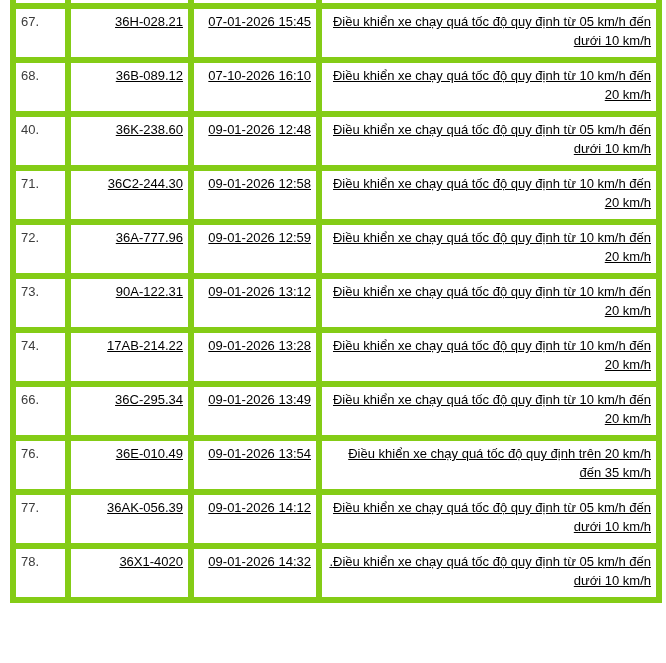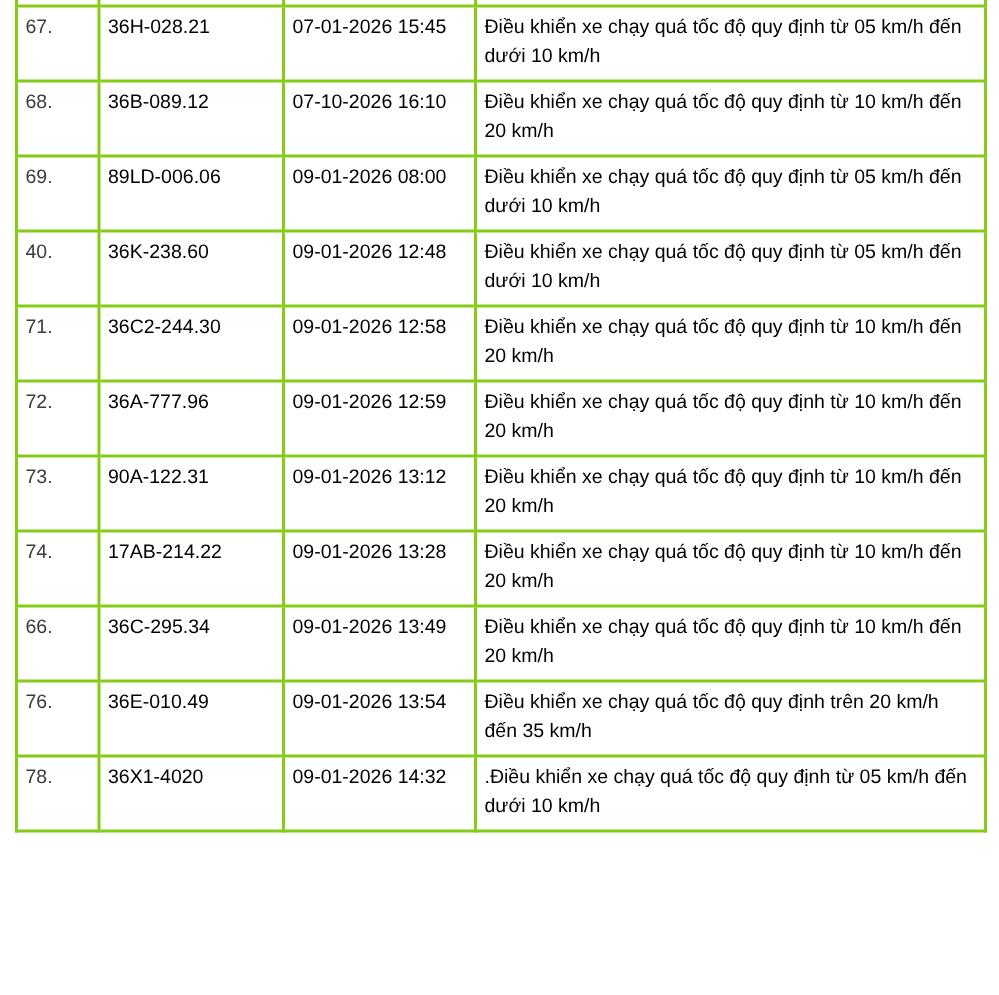--- a/index.html
+++ b/index.html
@@ -17,21 +17,21 @@
   .table-wrap {
     margin-left: 10px;
     margin-top: 0;
   }
   table.violations {
     border-collapse: collapse;
     table-layout: fixed;
     width: 646px;
   }
   table.violations td {
-    border: 2px solid #84cc16;
+    border: 6px solid #84cc16;
     vertical-align: top;
     background: #ffffff;
     font-size: 13px;
     line-height: 1.45;
     padding: 4px 5px 0 5px;
     overflow: hidden;
     word-wrap: break-word;
   }
   
   tr.partial-top td {
@@ -44,21 +44,22 @@
   }
   td.col-index {
     text-align: left;
     padding-left: 7px;
     font-size: 12px;
     color: #3c3c3c;
   }
   td.col-plate,
   td.col-datetime,
   td.col-violation {
-    text-align: left;
+    text-align: right;
+    text-decoration: underline;
   }
   col.c-index    { width: 55px; }
   col.c-plate    { width: 123px; }
   col.c-datetime { width: 128px; }
   col.c-violation{ width: 340px; }
 </style>
 </head>
 <body>
 
 <div class="table-wrap">
@@ -80,26 +81,20 @@
     <td class="col-index">67.</td>
     <td class="col-plate">36H-028.21</td>
     <td class="col-datetime">07-01-2026 15:45</td>
     <td class="col-violation">Điều khiển xe chạy quá tốc độ quy định từ 05 km/h đến dưới 10 km/h</td>
   </tr>
         <tr class="data-row">
     <td class="col-index">68.</td>
     <td class="col-plate">36B-089.12</td>
     <td class="col-datetime">07-10-2026 16:10</td>
     <td class="col-violation">Điều khiển xe chạy quá tốc độ quy định từ 10 km/h đến 20 km/h</td>
-  </tr>
-        <tr class="data-row">
-    <td class="col-index">69.</td>
-    <td class="col-plate">89LD-006.06</td>
-    <td class="col-datetime">09-01-2026 08:00</td>
-    <td class="col-violation">Điều khiển xe chạy quá tốc độ quy định từ 05 km/h đến dưới 10 km/h</td>
   </tr>
         <tr class="data-row">
     <td class="col-index">40.</td>
     <td class="col-plate">36K-238.60</td>
     <td class="col-datetime">09-01-2026 12:48</td>
     <td class="col-violation">Điều khiển xe chạy quá tốc độ quy định từ 05 km/h đến dưới 10 km/h</td>
   </tr>
         <tr class="data-row">
     <td class="col-index">71.</td>
     <td class="col-plate">36C2-244.30</td>
@@ -130,20 +125,26 @@
     <td class="col-datetime">09-01-2026 13:49</td>
     <td class="col-violation">Điều khiển xe chạy quá tốc độ quy định từ 10 km/h đến 20 km/h</td>
   </tr>
         <tr class="data-row">
     <td class="col-index">76.</td>
     <td class="col-plate">36E-010.49</td>
     <td class="col-datetime">09-01-2026 13:54</td>
     <td class="col-violation">Điều khiển xe chạy quá tốc độ quy định trên 20 km/h đến 35 km/h</td>
   </tr>
         <tr class="data-row">
+    <td class="col-index">77.</td>
+    <td class="col-plate">36AK-056.39</td>
+    <td class="col-datetime">09-01-2026 14:12</td>
+    <td class="col-violation">Điều khiển xe chạy quá tốc độ quy định từ 05 km/h đến dưới 10 km/h</td>
+  </tr>
+        <tr class="data-row">
     <td class="col-index">78.</td>
     <td class="col-plate">36X1-4020</td>
     <td class="col-datetime">09-01-2026 14:32</td>
     <td class="col-violation">.Điều khiển xe chạy quá tốc độ quy định từ 05 km/h đến dưới 10 km/h</td>
   </tr>
       </tbody>
   </table>
 </div>
 
 </body></html>

